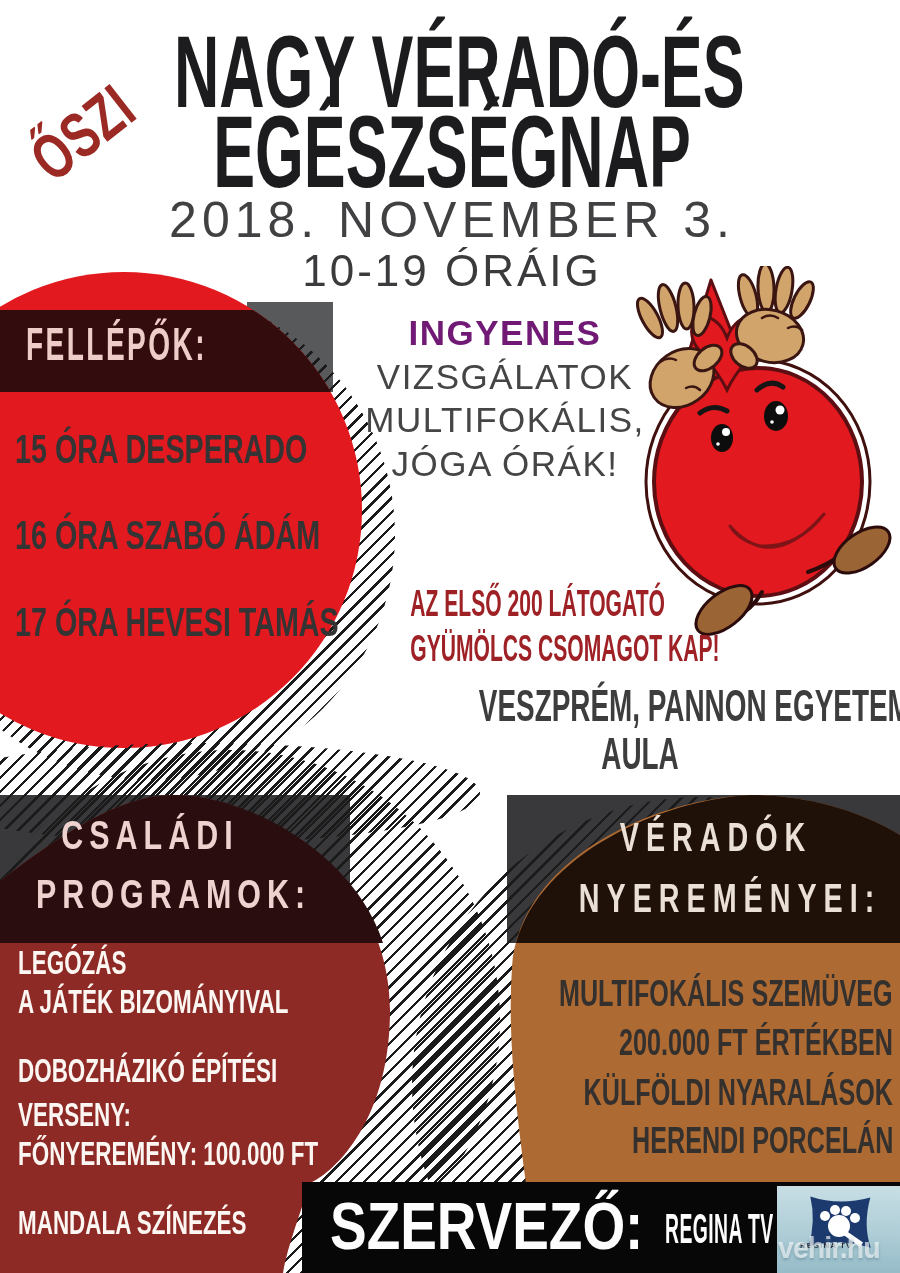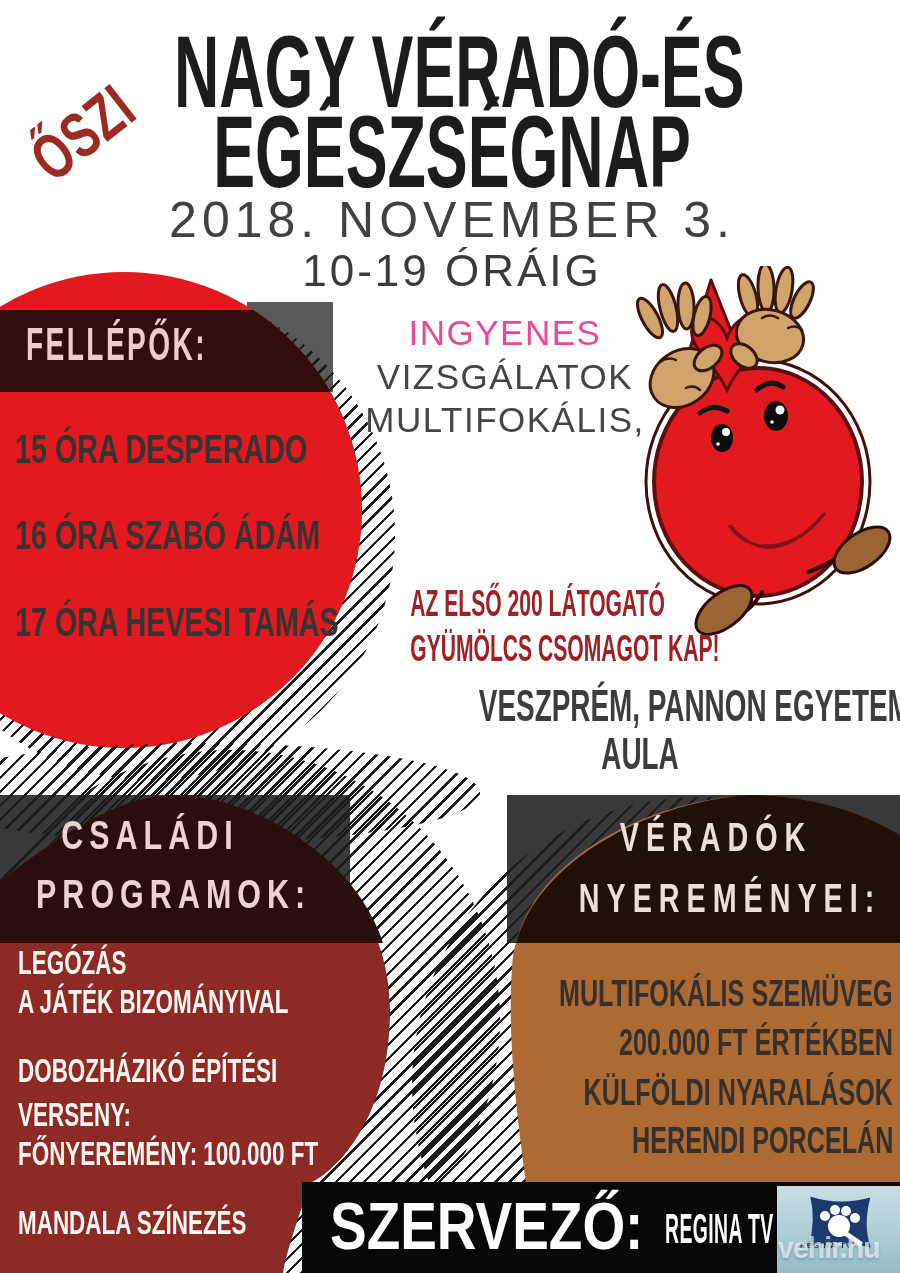--- a/index.html
+++ b/index.html
@@ -34,21 +34,21 @@
     transform:scaleX(0.615);transform-origin:center;line-height:1;}
   .date-line{left:0;top:195px;width:904px;font-size:50px;color:#414042;letter-spacing:5px;line-height:1;}
   .time-line{left:0;top:249px;width:904px;font-size:44px;color:#3b3b3d;letter-spacing:3px;line-height:1;}
   .fellepok{left:26px;top:321px;font-size:46px;font-weight:bold;color:#eecdc9;letter-spacing:4px;
     transform:scaleX(0.61);transform-origin:left center;line-height:1;}
   .performer{font-size:41px;font-weight:bold;color:#343434;transform:scaleX(0.70);
     transform-origin:left center;line-height:1;left:15px;}
   .perf1{top:429px;} .perf2{top:515px;} .perf3{top:602px;}
   .program-col{left:340px;top:311px;width:330px;font-size:35px;color:#454545;
     letter-spacing:1.5px;line-height:43.5px;text-align:center;}
-  .highlight-red{color:#ec4899;}
+  .highlight-red{color:#701a75;font-weight:bold;}
   .promo{left:320px;width:420px;font-size:37px;font-weight:bold;color:#9e2126;
     transform:scaleX(0.57);transform-origin:center;line-height:1;text-align:center;}
   .promo1{top:585px;} .promo2{top:630px;}
   .venue{left:380px;width:520px;font-size:45px;font-weight:bold;color:#3d3d3d;
     transform:scaleX(0.62);transform-origin:center;line-height:1;text-align:center;}
   .venue1{top:683px;} .venue2{top:731px;}
   .fam-head{left:0;width:300px;font-size:40px;font-weight:bold;color:#edd2cf;letter-spacing:8px;
     transform:scaleX(0.76);transform-origin:center;line-height:1;text-align:center;}
   .famh1{top:815px;} .famh2{top:874px;}
   .fam-item{left:18px;font-size:33px;font-weight:bold;color:#fbf6f2;
@@ -87,20 +87,21 @@
   <div class="abs season nowrap">ŐSZI</div>
   <div class="abs title1 ctr nowrap">NAGY VÉRADÓ-ÉS</div>
   <div class="abs title2 ctr nowrap">EGÉSZSÉGNAP</div>
   <div class="abs date-line ctr nowrap">2018. NOVEMBER 3.</div>
   <div class="abs time-line ctr nowrap">10-19 ÓRÁIG</div>
 
   <div class="abs program-col">
     <div class="highlight-red">INGYENES</div>
     <div>VIZSGÁLATOK</div>
     <div>MULTIFOKÁLIS,</div>
+    <div>JÓGA ÓRÁK!</div>
   </div>
 
   <svg class="abs" style="left:612px;top:266px;" width="290" height="404" viewBox="0 0 290 404">
     <ellipse cx="146" cy="216" rx="112" ry="122" fill="#ffffff" stroke="#40100f" stroke-width="3"></ellipse>
     <path d="M99,14 L66,122 L140,118 Z" fill="#e2191f" stroke="#5c0e12" stroke-width="3" stroke-linejoin="round"></path>
     <ellipse cx="146" cy="216" rx="104" ry="114" fill="#e2191f" stroke="#5c0e12" stroke-width="4"></ellipse>
     <path d="M115,124 C100,92 76,82 80,62 C84,44 106,48 115,72 C124,48 146,44 150,62 C154,82 130,92 115,124 Z" fill="#e2191f" stroke="#5c0e12" stroke-width="3"></path>
 
     <g fill="#d0a46b" stroke="#3a1511" stroke-width="3" stroke-linejoin="round">
       <ellipse cx="38" cy="52" rx="8" ry="22" transform="rotate(-28 38 52)"></ellipse>

